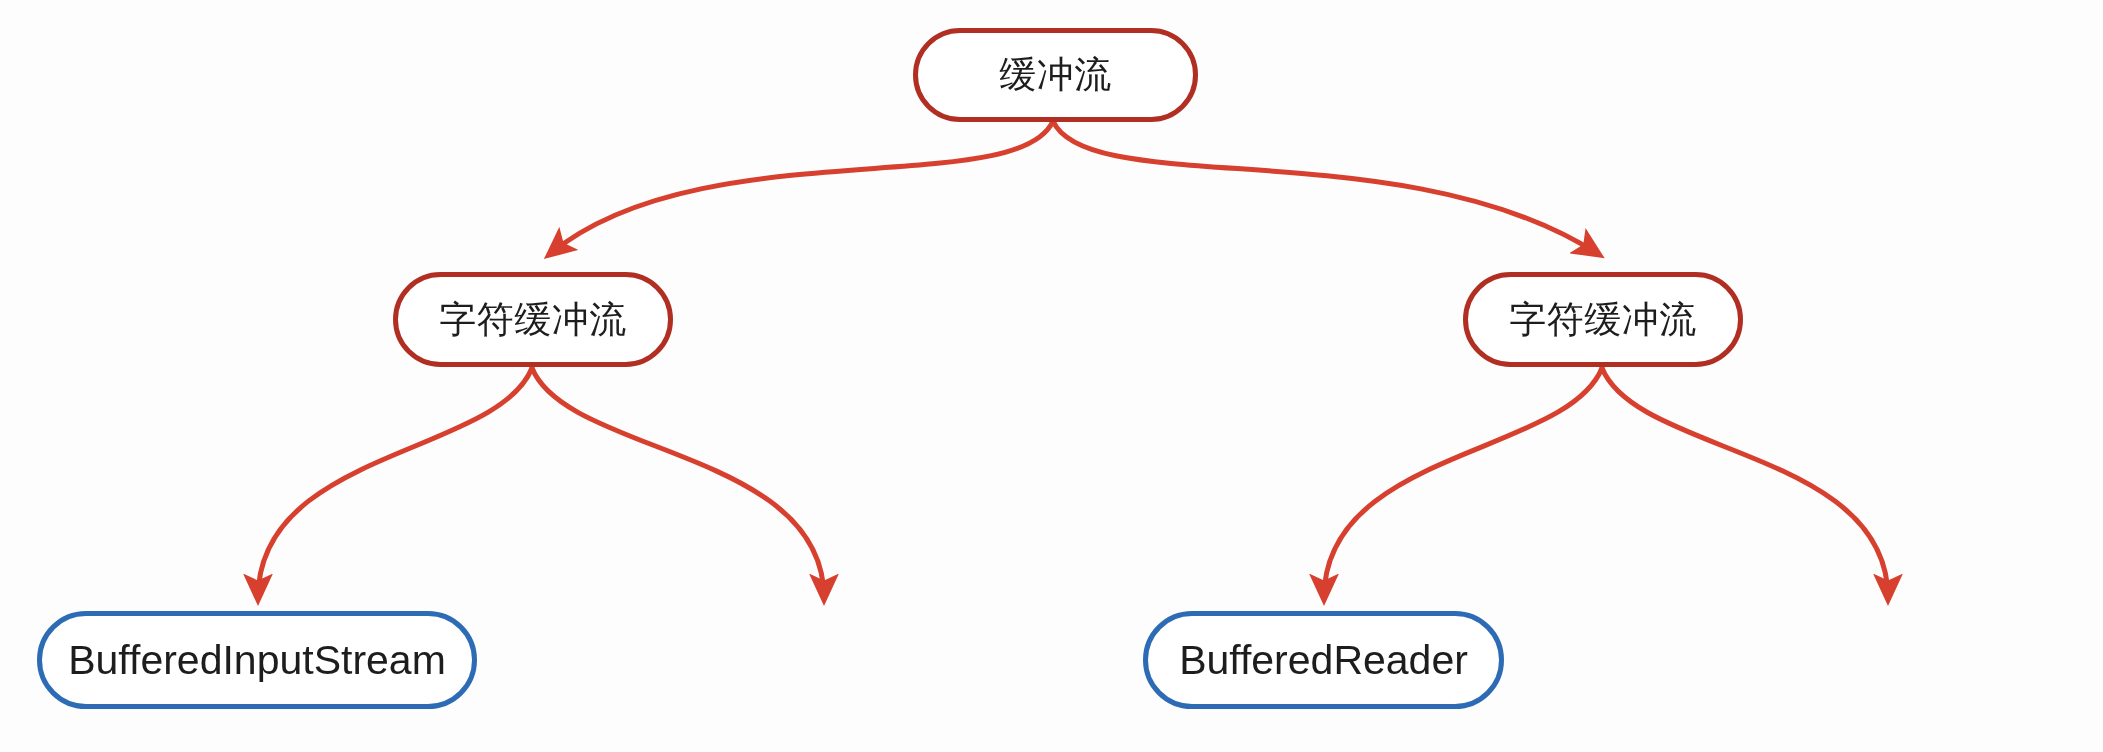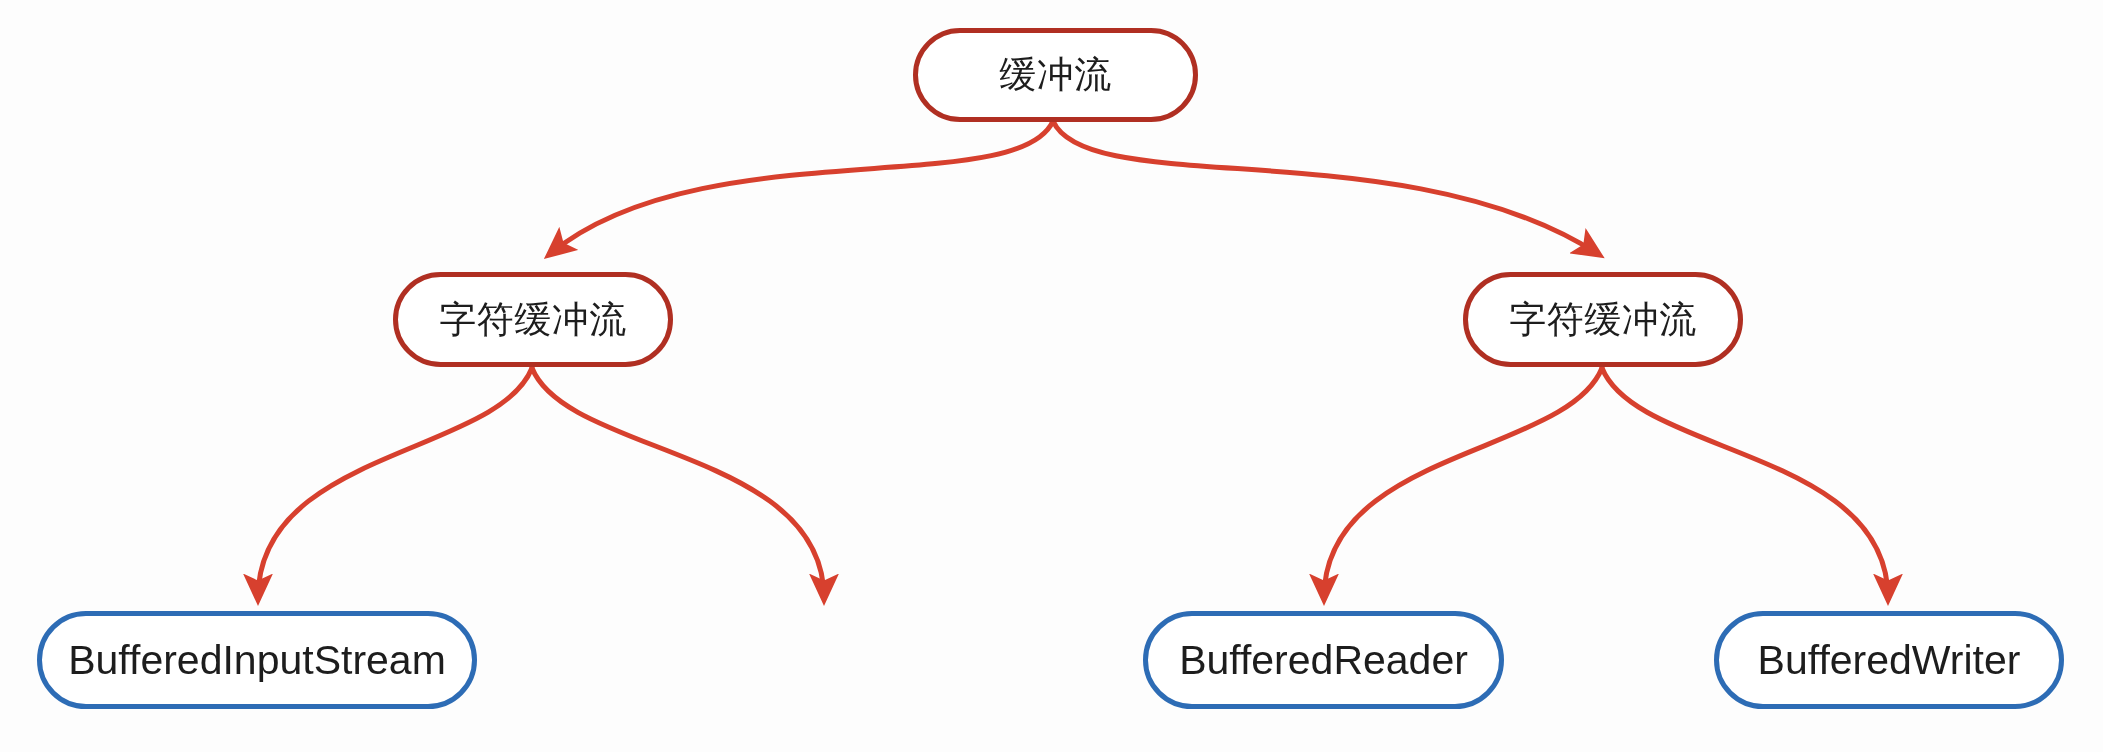--- a/index.html
+++ b/index.html
@@ -73,17 +73,14 @@
 
   <div class="node blue" style="left:37px;top:611px;width:440px;height:98px">
     <span class="label">BufferedInputStream</span>
   </div>
 
 
   <div class="node blue" style="left:1143px;top:611px;width:361px;height:98px">
     <span class="label">BufferedReader</span>
   </div>
 
-  <div class="node blue" style="left:1714px;top:611px;width:350px;height:98px">
-    <span class="label">BufferedWriter</span>
-  </div>
 
 </div>
 
 </body></html>

